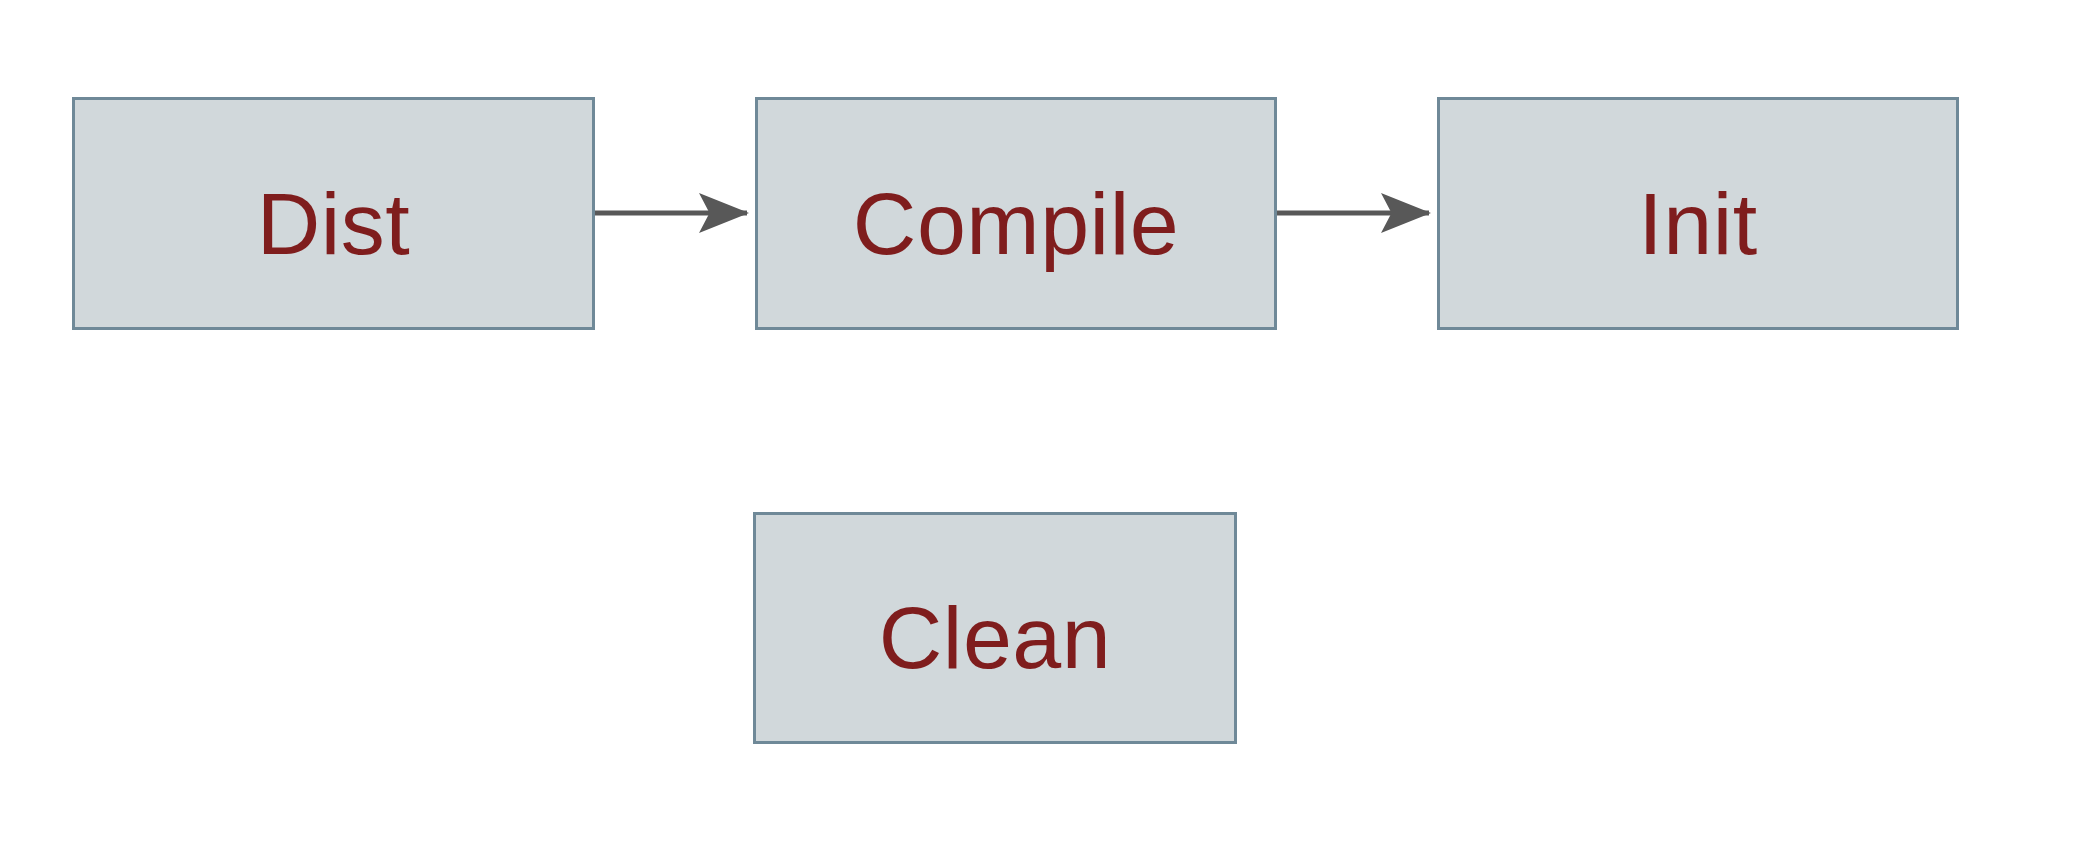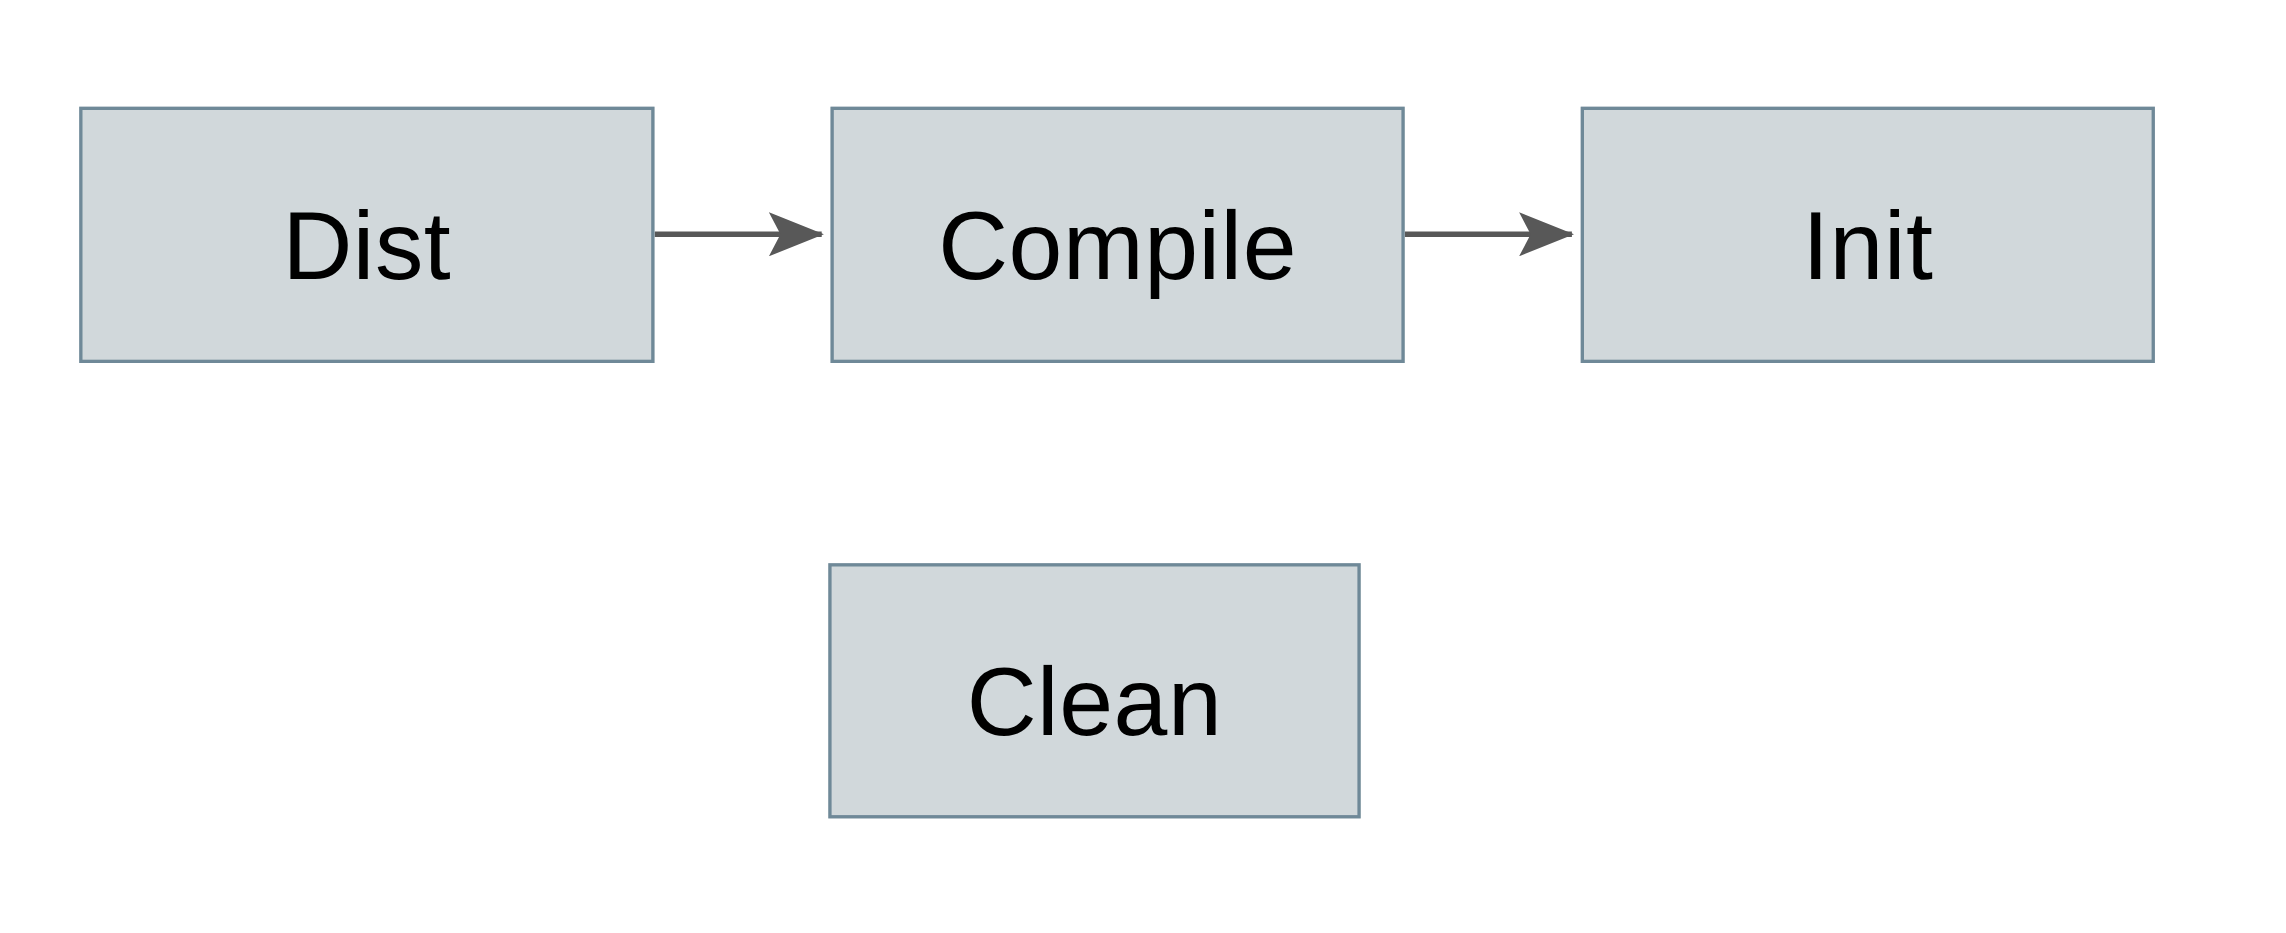--- a/index.html
+++ b/index.html
@@ -25,21 +25,21 @@
     border: 3px solid #6f8998;
     display: flex;
     align-items: center;
     justify-content: center;
   }
   .node-label {
     font-family: "Liberation Sans", sans-serif;
     font-size: 88px;
     font-weight: 400;
     line-height: 1;
-    color: #000000;
+    color: #7f1d1d;
     letter-spacing: 0.5px;
     white-space: nowrap;
     margin-top: 20px;
     -webkit-font-smoothing: antialiased;
   }
   
   #node-dist    { left: 72px;   top: 97px;  width: 523px; height: 233px; }
   #node-compile { left: 755px;  top: 97px;  width: 522px; height: 233px; }
   #node-init    { left: 1437px; top: 97px;  width: 522px; height: 233px; }
   #node-clean   { left: 753px;  top: 512px; width: 484px; height: 232px; }

